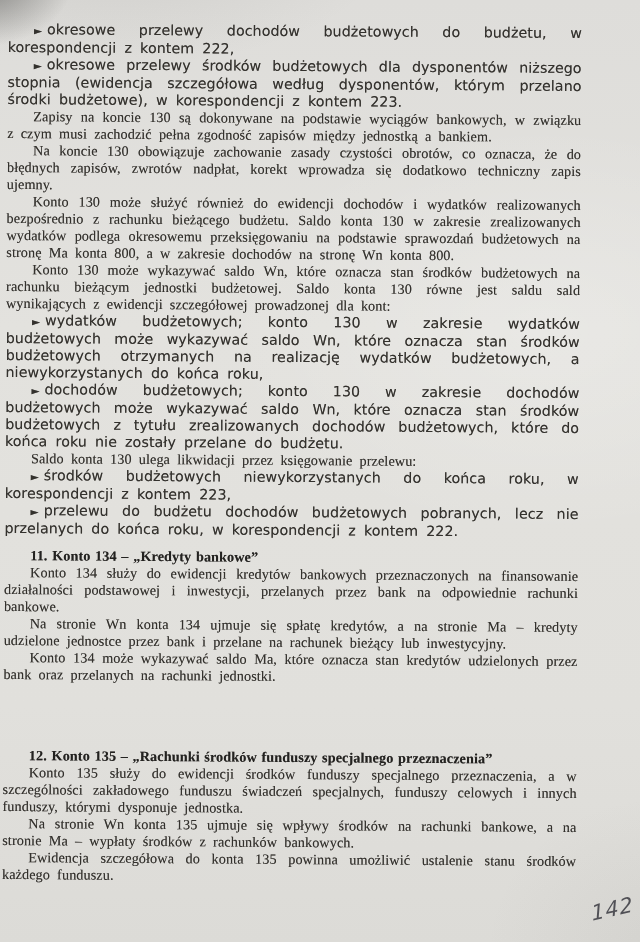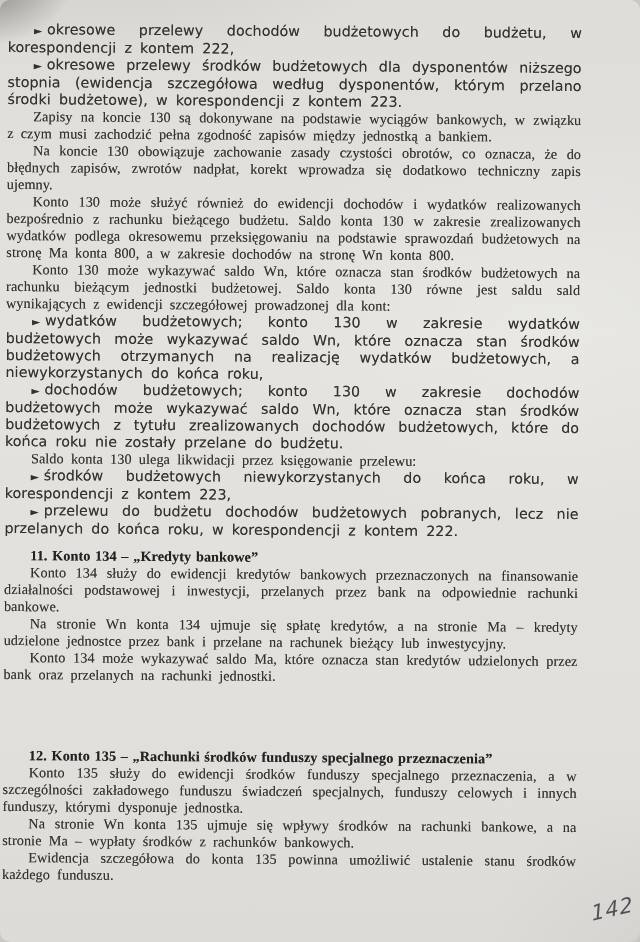--- a/index.html
+++ b/index.html
@@ -9,21 +9,20 @@
     margin:0 auto;
     overflow:hidden;
     background:
       radial-gradient(130px 95px at -18px -20px, rgba(40,40,38,.50), rgba(40,40,38,.20) 42%, rgba(40,40,38,0) 70%),
       radial-gradient(420px 180px at 18% -50px, rgba(85,84,80,.10), transparent 65%),
       radial-gradient(300px 260px at 104% 101%, rgba(110,110,105,.08), transparent 60%),
       radial-gradient(500px 320px at 85% 35%, rgba(255,255,255,.22), transparent 65%),
       linear-gradient(180deg,#dedddA 0%,#e3e2de 35%,#e1e0dc 75%,#dcdbd7 100%);
     font-family:"Liberation Serif","DejaVu Serif",serif;
     color:#33312d;
-    border-radius:10px;
   }
   .text-block{
     position:absolute;left:0;top:0;
     box-sizing:content-box;
     width:574px;
     padding:21px 58px 0 8px;
     transform:rotate(.4deg);
     transform-origin:8px 21px;
   }
   .text-block p{

